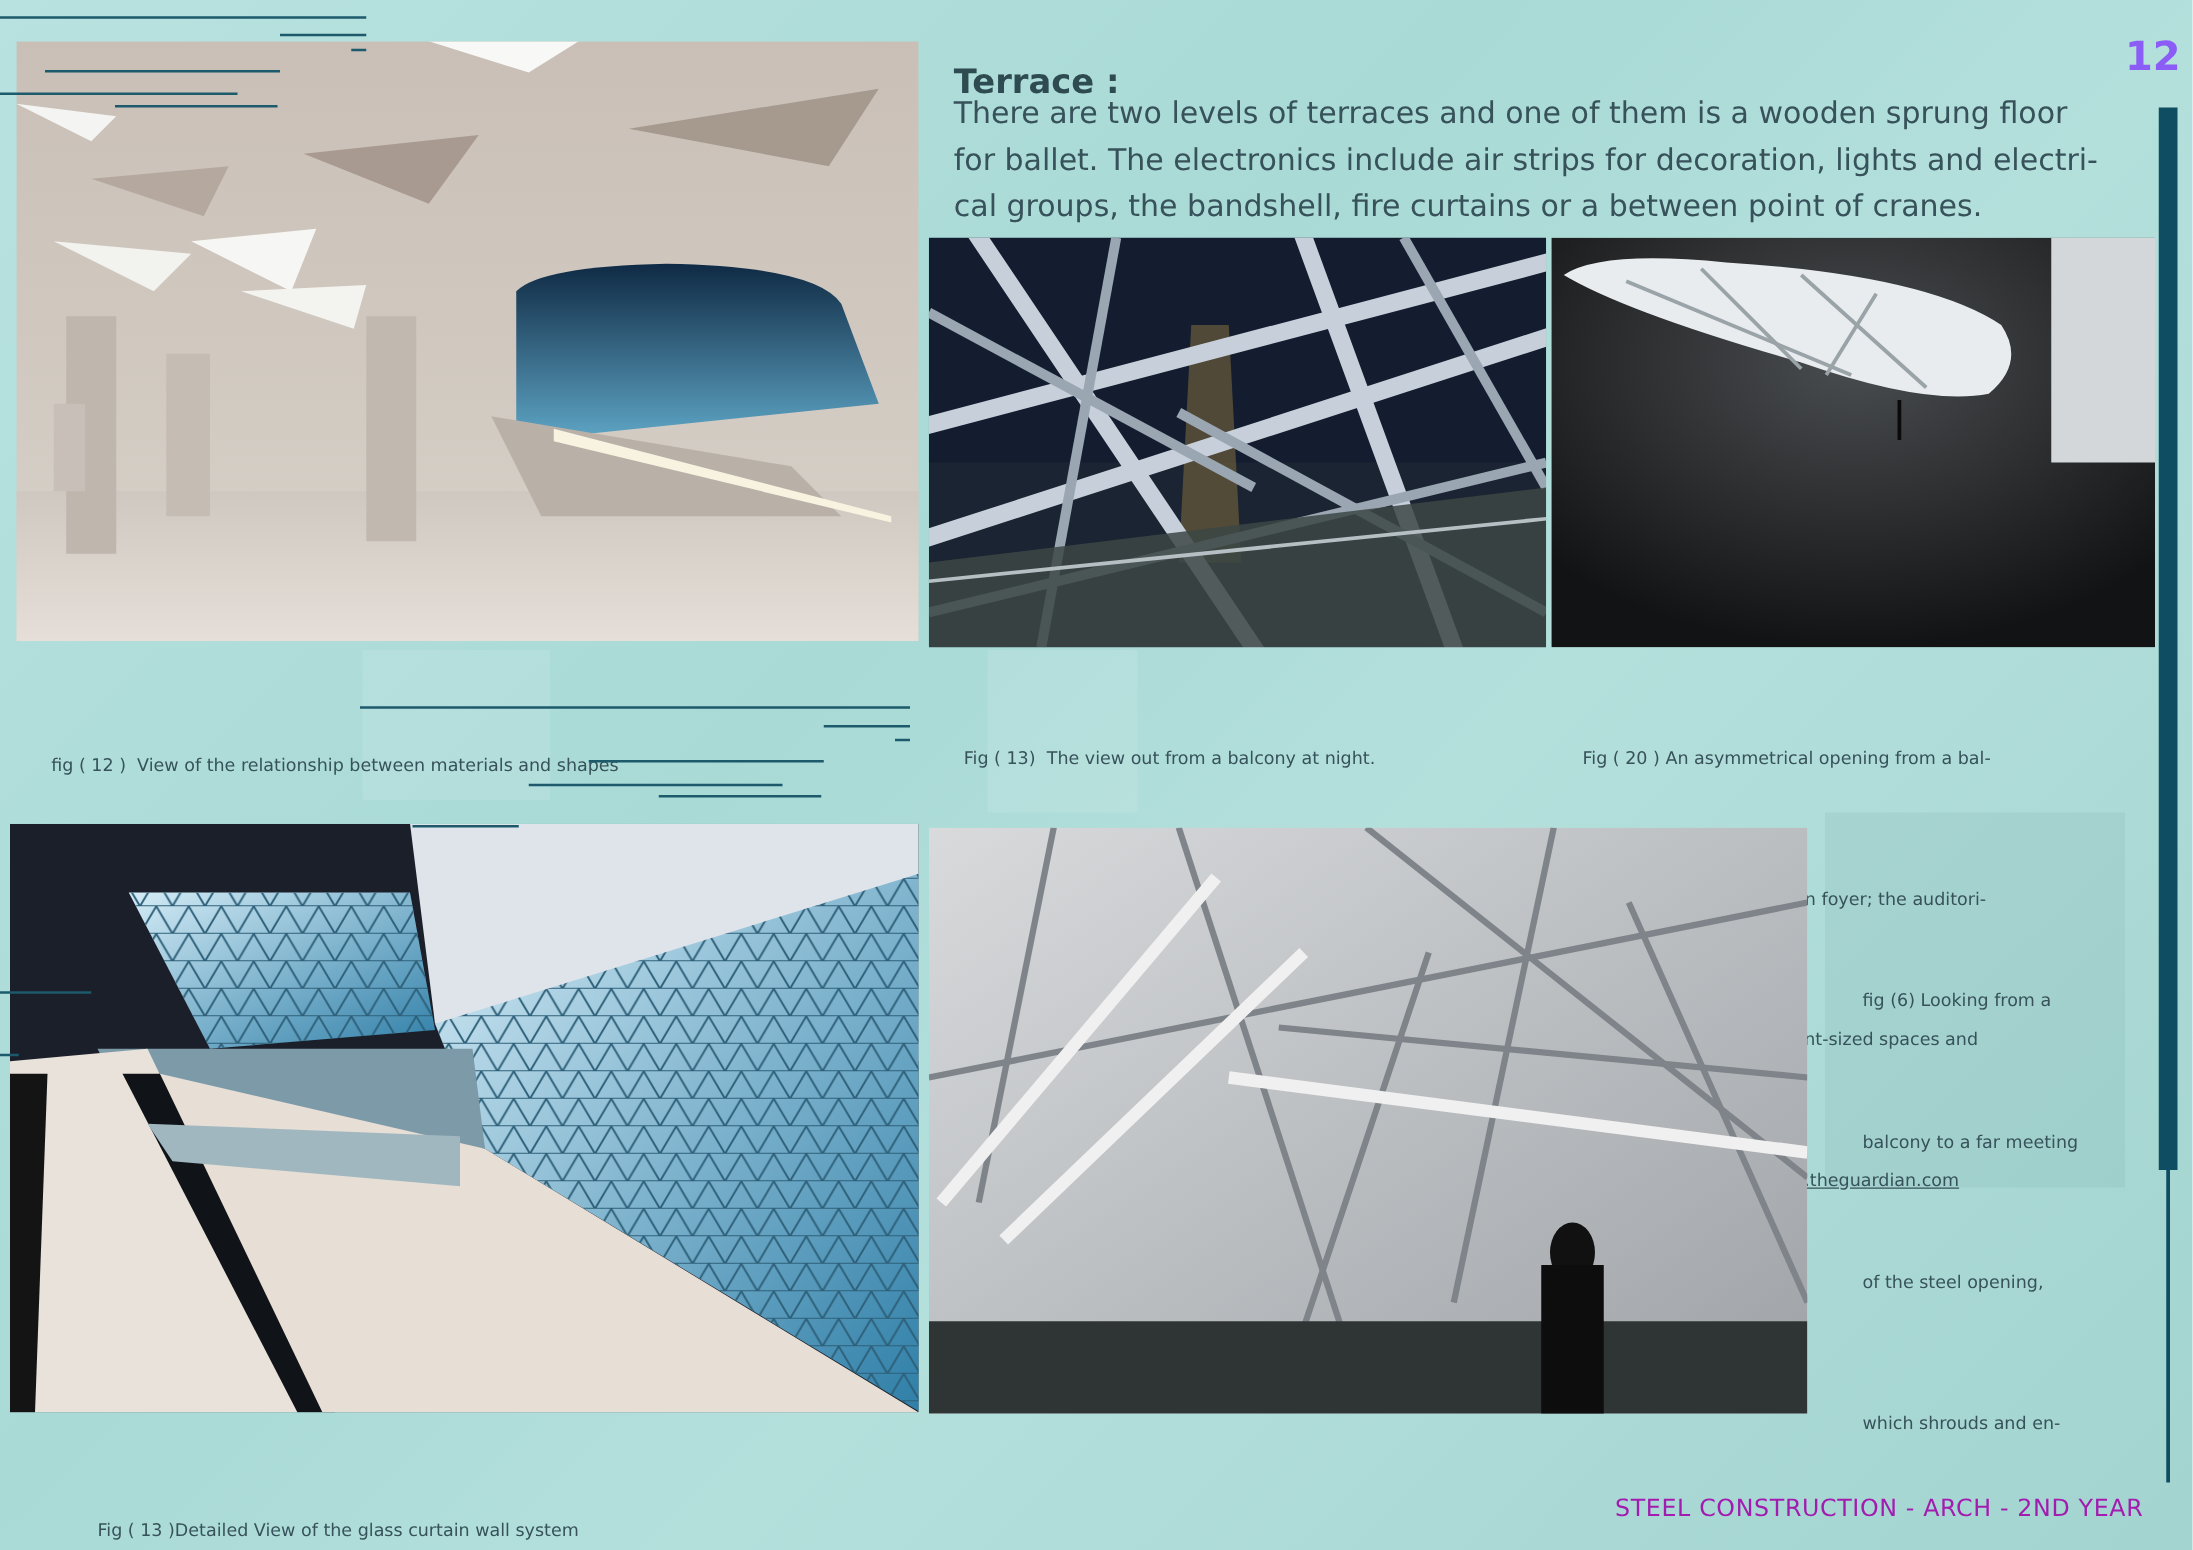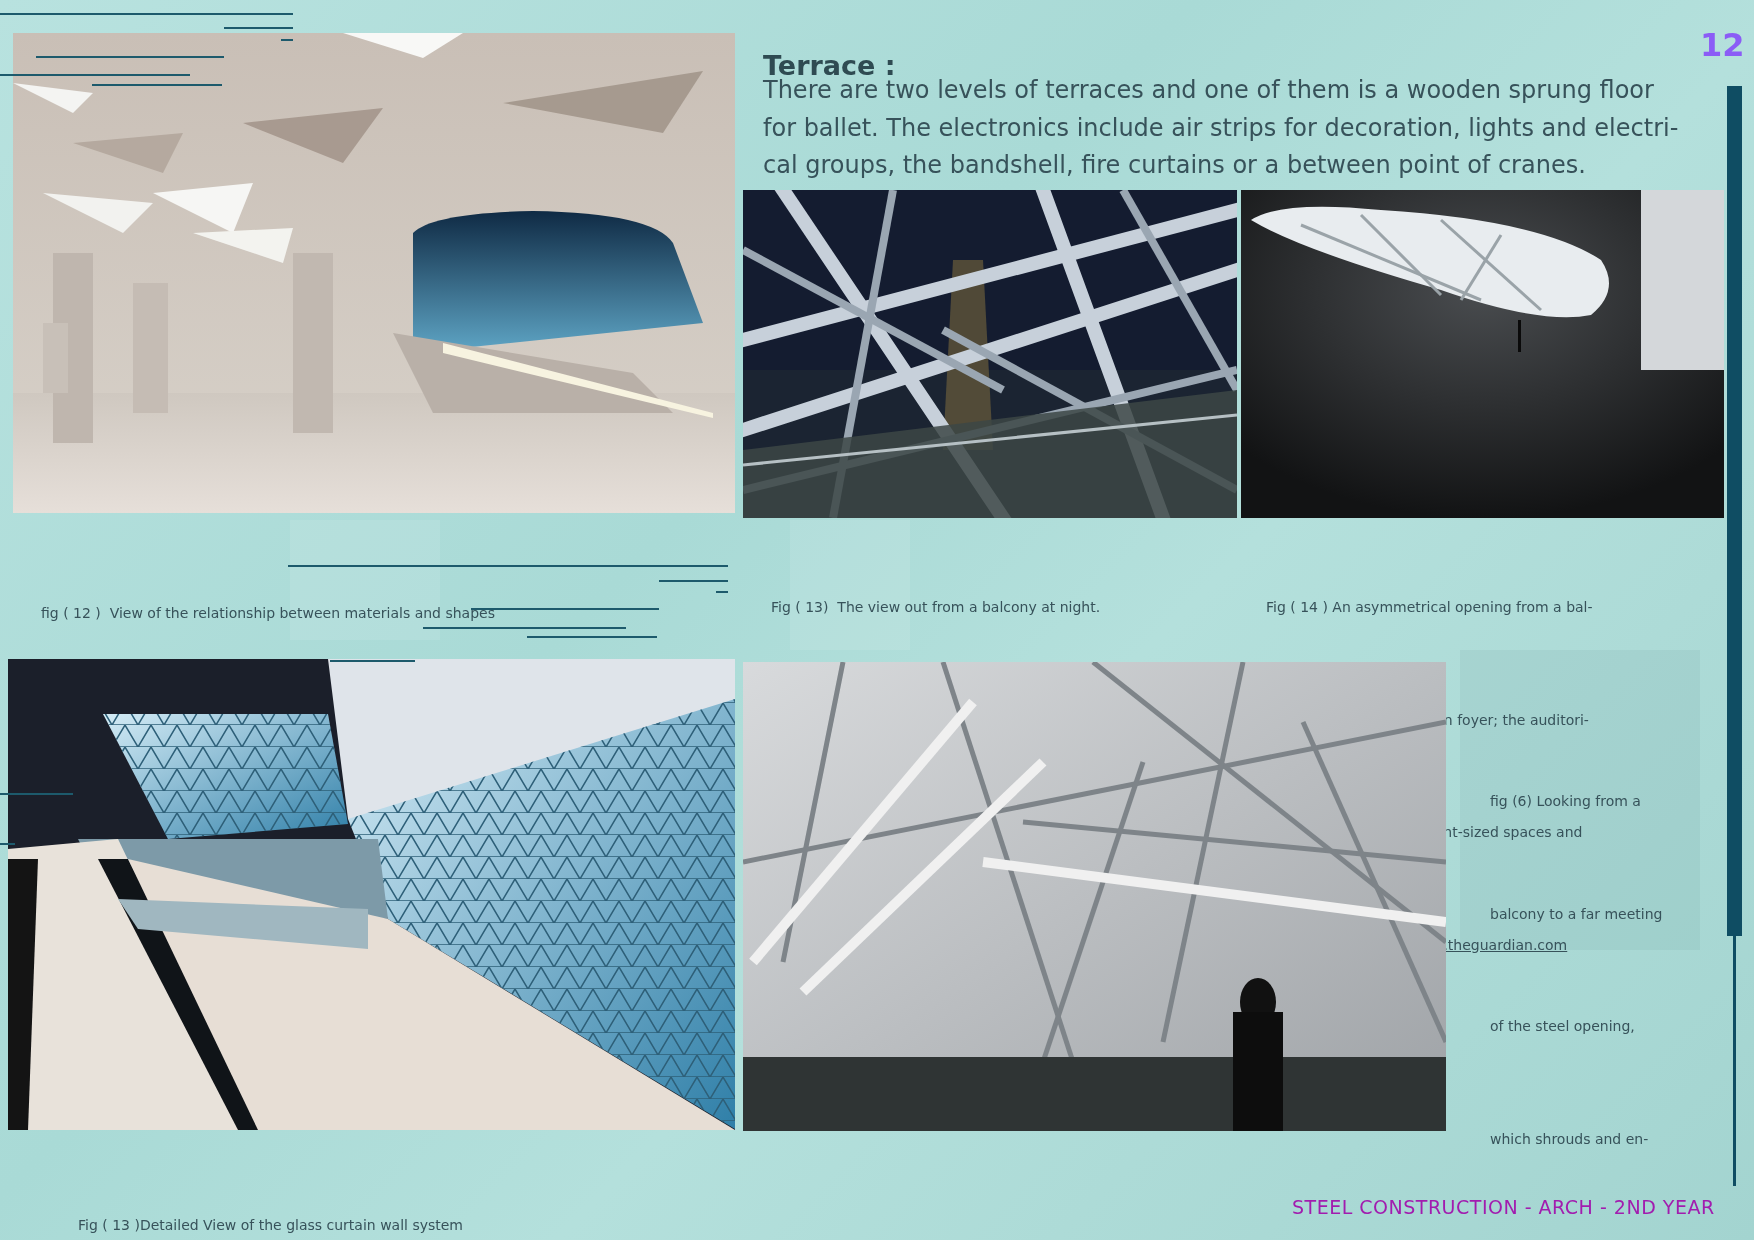--- a/index.html
+++ b/index.html
@@ -129,21 +129,21 @@
 </div>
 
 <div class="cap" style="left:743px;top:514px;">
   <div>Fig ( 13)  The view out from a balcony at night.</div>
   <div>The city and its towers are always in view; this</div>
   <div>is the least claustrophobic of opera houses .</div>
   <div style="padding-left:149px;"><span class="link">www.theguardian.com</span></div>
 </div>
 
 <div class="cap" style="left:1238px;top:514px;">
-  <div>Fig ( 14 ) An asymmetrical opening from a bal-</div>
+  <div>Fig ( 20 ) An asymmetrical opening from a bal-</div>
   <div>cony overlooking the main foyer; the auditori-</div>
   <div>um is encircled by different-sized spaces and</div>
   <div><span>meeting places .</span><span style="display:inline-block;width:28px;"></span><span class="link">www.theguardian.com</span></div>
 </div>
 
 <div class="line" style="left:288px;top:565px;width:440px;"></div>
 <div class="line" style="left:659px;top:580px;width:69px;"></div>
 <div class="line" style="left:716px;top:591px;width:12px;"></div>
 <div class="line" style="left:471px;top:608px;width:188px;"></div>
 <div class="line" style="left:423px;top:627px;width:203px;"></div>

